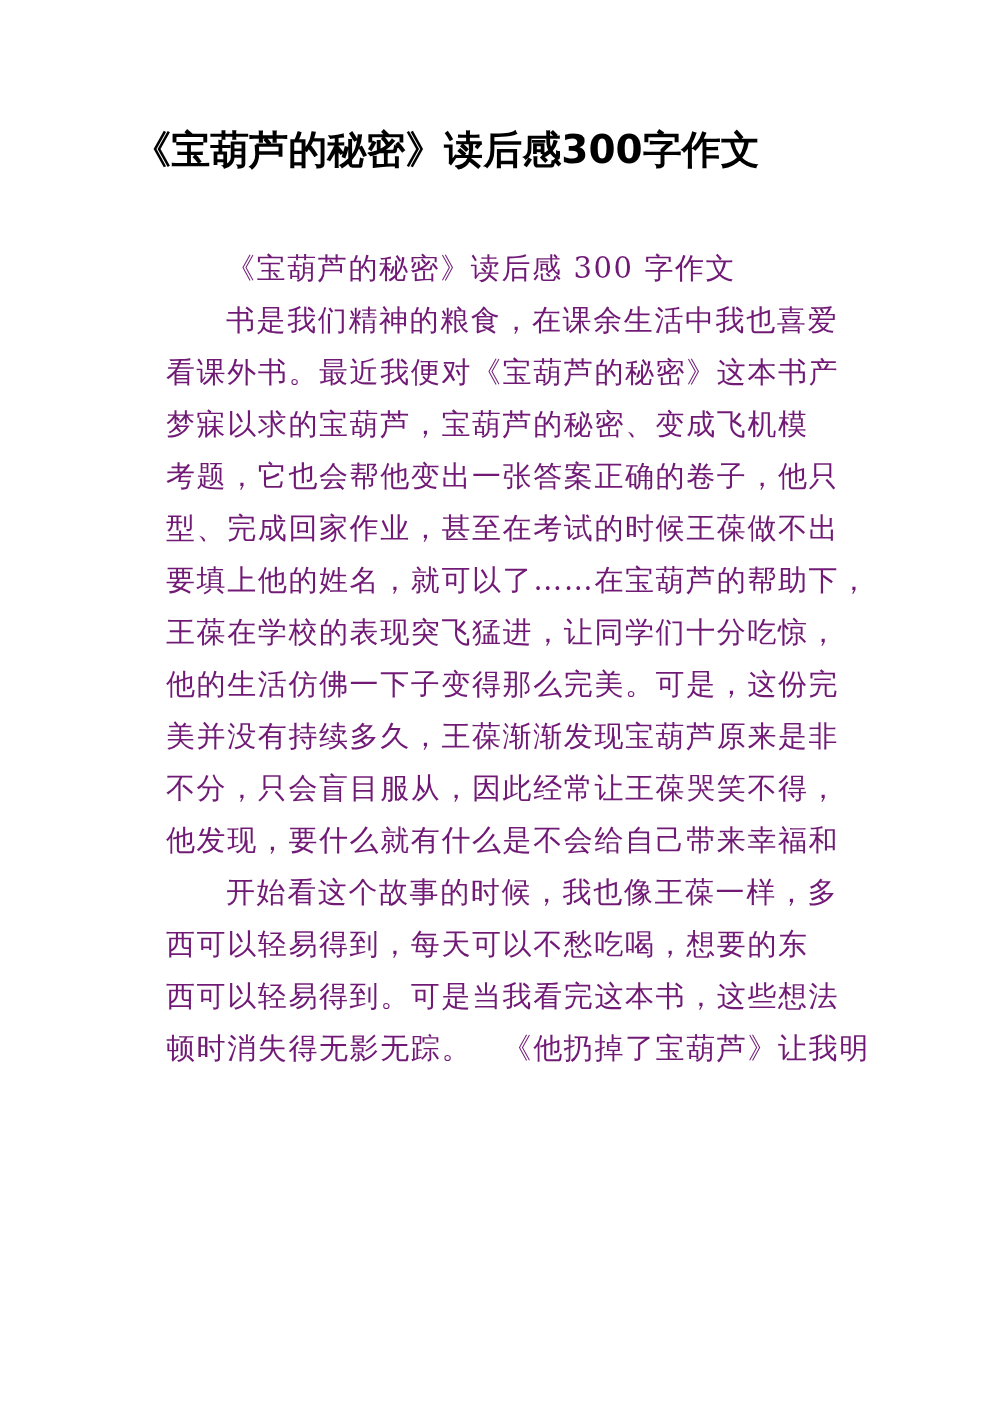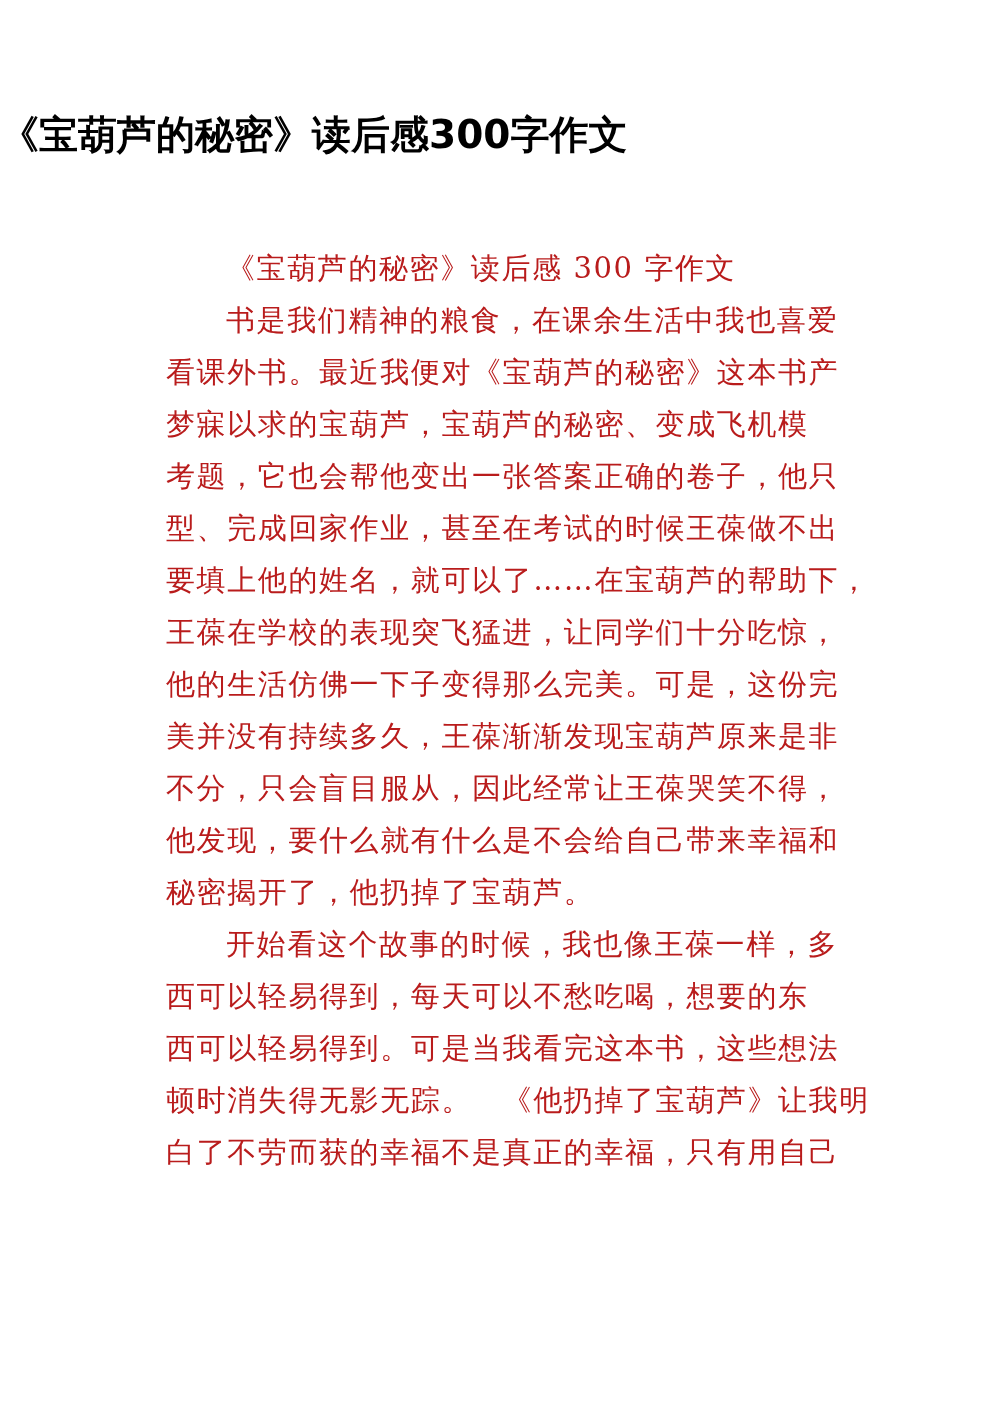--- a/index.html
+++ b/index.html
@@ -1,27 +1,27 @@
 <!DOCTYPE html>
 <html><head>
 <meta charset="utf-8">
 <style>
   html, body { margin: 0; padding: 0; background: #ffffff; }
   body { width: 993px; height: 1404px; position: relative; overflow: hidden; }
   .page { position: absolute; left: 0; top: 0; width: 993px; height: 1404px; background: #fff; }
   .title {
-    position: absolute; left: 0; top: 107px; width: 892px; 
+    position: absolute; left: 0; top: 122px; width: 892px; text-align: center;
     font-family: "DejaVu Sans", "Liberation Sans", sans-serif;
     font-weight: bold; font-size: 39px; line-height: 56px; color: #000;
     letter-spacing: 0px;
   }
   .body {
     position: absolute; left: 166px; top: 242px; width: 670px;
     font-family: "DejaVu Serif", "Liberation Serif", serif;
-    font-size: 29px; color: #b91c1c;
+    font-size: 29px; color: #701a75;
   }
   .line { height: 52px; line-height: 52px; white-space: nowrap; letter-spacing: 1.6px; }
   .indent { padding-left: 60px; }
 </style>
 </head>
 <body>
 
 <div class="page">
   <div class="title">《宝葫芦的秘密》读后感300字作文</div>
 
@@ -31,20 +31,18 @@
     <div class="line">看课外书。最近我便对《宝葫芦的秘密》这本书产</div>
     <div class="line">梦寐以求的宝葫芦，宝葫芦的秘密、变成飞机模</div>
     <div class="line">考题，它也会帮他变出一张答案正确的卷子，他只</div>
     <div class="line">型、完成回家作业，甚至在考试的时候王葆做不出</div>
     <div class="line">要填上他的姓名，就可以了……在宝葫芦的帮助下，</div>
     <div class="line">王葆在学校的表现突飞猛进，让同学们十分吃惊，</div>
     <div class="line">他的生活仿佛一下子变得那么完美。可是，这份完</div>
     <div class="line">美并没有持续多久，王葆渐渐发现宝葫芦原来是非</div>
     <div class="line">不分，只会盲目服从，因此经常让王葆哭笑不得，</div>
     <div class="line">他发现，要什么就有什么是不会给自己带来幸福和</div>
-    <div class="line">秘密揭开了，他扔掉了宝葫芦。</div>
     <div class="line indent">开始看这个故事的时候，我也像王葆一样，多</div>
     <div class="line">西可以轻易得到，每天可以不愁吃喝，想要的东</div>
     <div class="line">西可以轻易得到。可是当我看完这本书，这些想法</div>
     <div class="line">顿时消失得无影无踪。　《他扔掉了宝葫芦》让我明</div>
-    <div class="line">白了不劳而获的幸福不是真正的幸福，只有用自己</div>
   </div>
 </div>
 
 </body></html>

